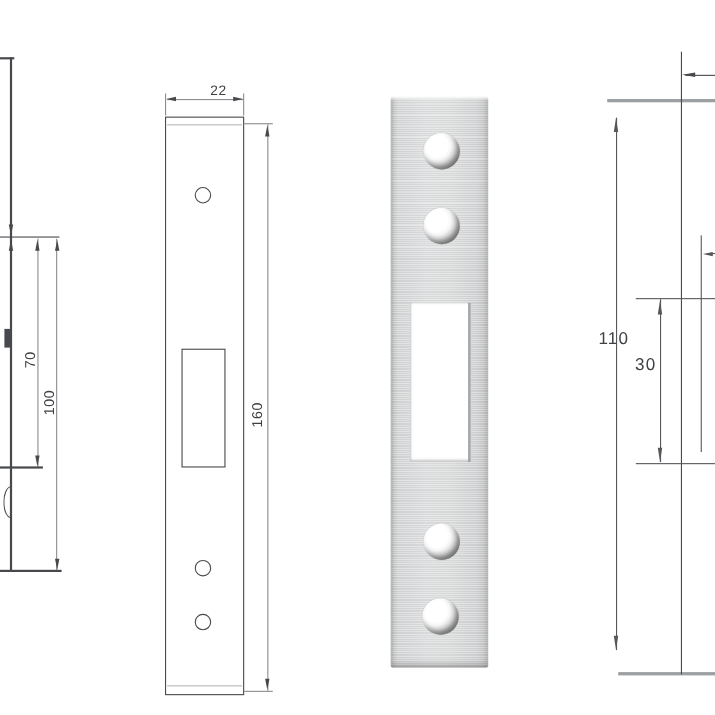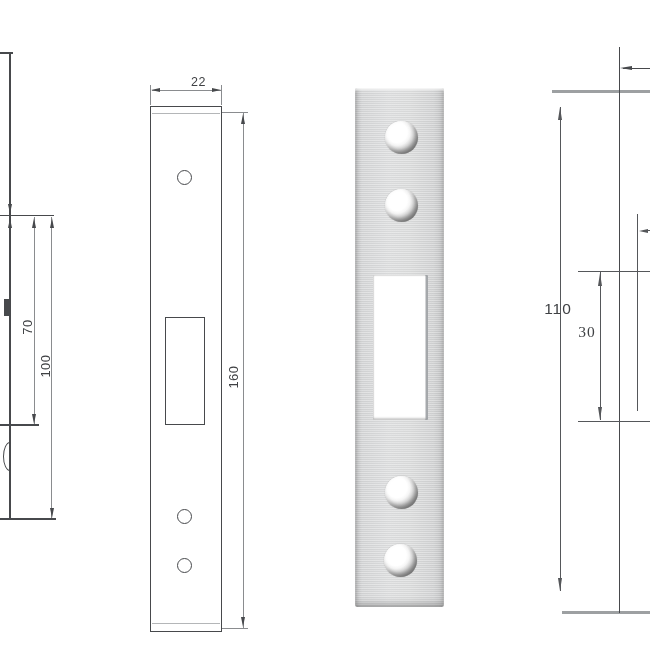--- a/index.html
+++ b/index.html
@@ -120,16 +120,16 @@
     <div class="ln soft" style="left:578px;top:420.6px;width:72px;height:1.2px;"></div>
     <div class="ln soft" style="left:600px;top:272px;width:1.2px;height:148px;"></div>
     <div class="tri up" style="left:598px;top:272.5px;border-bottom-color:#55575a;"></div>
     <div class="tri down" style="left:598px;top:407px;border-top-color:#55575a;"></div>
 
     <div class="ln soft" style="left:637px;top:214px;width:1.1px;height:197px;"></div>
     <div class="ln soft" style="left:646px;top:230.4px;width:4px;height:1.1px;"></div>
     <div class="tri sm left" style="left:638.5px;top:229.2px;border-right-color:#55575a;"></div>
 
     <div class="dim-label big" style="left:542px;top:301px;width:32px;height:17px;">110</div>
-    <div class="dim-label big" style="left:574px;top:324px;width:26px;height:17px;font-family:Liberation Serif, serif;">30</div>
+    <div class="dim-label big" style="left:574px;top:324px;width:26px;height:17px;">30</div>
   </div>
 
 </div>
 
 </body></html>

